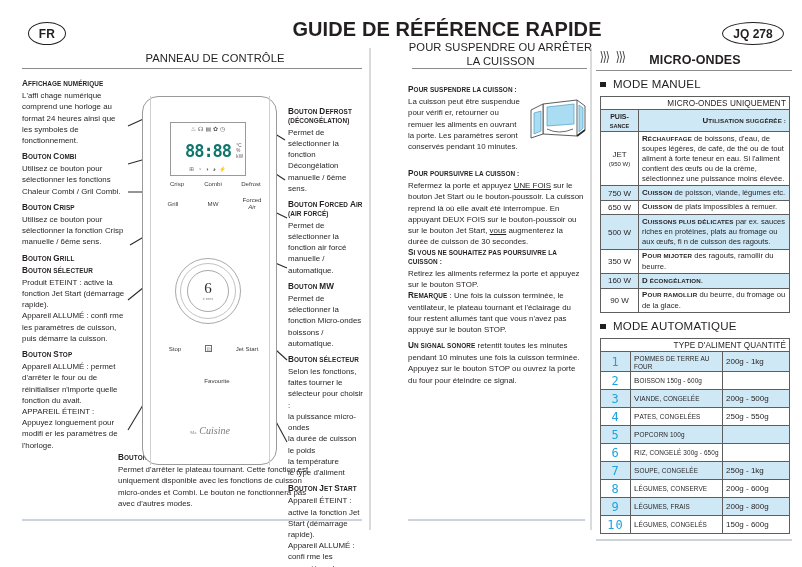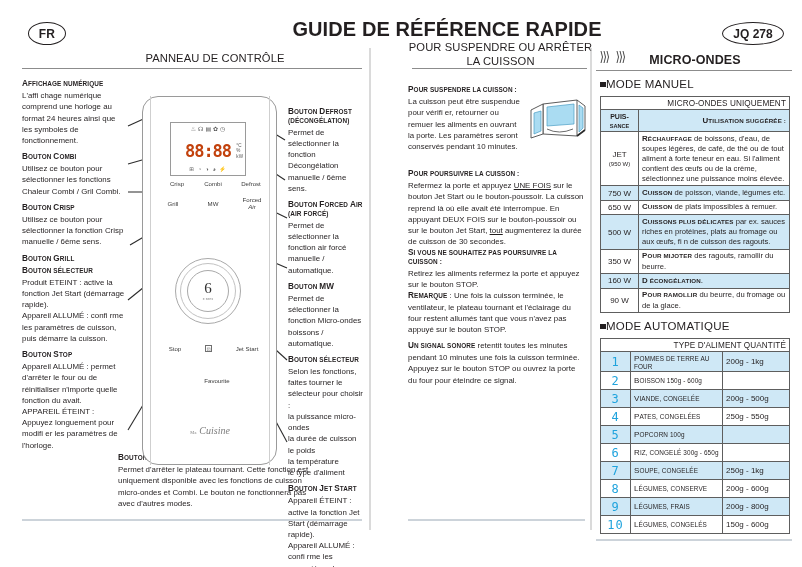--- a/index.html
+++ b/index.html
@@ -106,21 +106,21 @@
   .lcd-row-top {
     position: absolute; left: 0; top: 2px; width: 100%;
     display: flex; justify-content: center; gap: 2px;
     font-size: 6px; color: #555; letter-spacing: 0px;
   }
   .lcd-digits {
     position: absolute; left: 0; top: 18px; width: 100%;
     text-align: center;
     font-family: "DejaVu Sans Mono", monospace;
     font-size: 17px; font-weight: bold;
-    color: #c2410c; letter-spacing: -1px;
+    color: #0f766e; letter-spacing: -1px;
   }
   .lcd-row-bot {
     position: absolute; left: 0; bottom: 3px; width: 100%;
     display: flex; justify-content: center; gap: 4px;
     font-size: 5.5px; color: #666;
   }
   .lcd-side {
     position: absolute; right: 2px; top: 20px;
     font-size: 4.6px; line-height: 1.15; color: #555; text-align: left;
   }
@@ -167,21 +167,21 @@
   svg.leaders { position: absolute; left: 0; top: 0; pointer-events: none; }
 
   
   .oven { position: absolute; left: 527px; top: 96px; }
 
   
   .blk-title {
     position: absolute;
     font-size: 11.5px;
     letter-spacing: .2px;
-    display: flex; align-items: center; gap: 0;
+    display: flex; align-items: center; gap: 7px;
   }
   .sqbullet {
     display: inline-block;
     width: 6px; height: 5px;
     background: #231f20;
   }
   table.t {
     position: absolute;
     border-collapse: collapse;
     table-layout: fixed;
@@ -383,21 +383,21 @@
       <path d="M20 11 L47 8 L47 28 L20 30 Z"></path>
       <path d="M7 17 L14 15 L14 35 L7 38 Z"></path>
       <path d="M52 9 L56 12 L56 32 L52 36 Z"></path>
     </g>
     <path d="M20 33 q12 6 26 0" stroke="#5a5a5a" stroke-width="0.9" fill="none"></path>
     <path d="M50 40 L58 34" stroke="#2b2b2b" stroke-width="1.6" fill="none"></path>
   </svg>
 
   <div class="blk" style="left:408px; top:168px; width:176px;">
     <p class="hd"><span class="big">P</span><span>OUR POURSUIVRE LA CUISSON :</span></p>
-    <p class="bd"><span>Refermez la porte et appuyez </span><span class="u">UNE FOIS</span><span> sur le bouton Jet Start ou le bouton-poussoir. La cuisson reprend là où elle avait été interrompue. En appuyant DEUX FOIS sur le bouton-poussoir ou sur le bouton Jet Start, </span><span class="u">tout</span><span> augmenterez la durée de cuisson de 30 secondes.</span></p>
+    <p class="bd"><span>Refermez la porte et appuyez </span><span class="u">UNE FOIS</span><span> sur le bouton Jet Start ou le bouton-poussoir. La cuisson reprend là où elle avait été interrompue. En appuyant DEUX FOIS sur le bouton-poussoir ou sur le bouton Jet Start, </span><span class="u">vous</span><span> augmenterez la durée de cuisson de 30 secondes.</span></p>
   </div>
 
   <div class="blk" style="left:408px; top:247px; width:176px;">
     <p class="hd"><span class="big">S</span><span>I VOUS NE SOUHAITEZ PAS POURSUIVRE LA CUISSON :</span></p>
     <p class="bd tight">Retirez les aliments refermez la porte et appuyez sur le bouton STOP.</p>
     <p class="bd"><span class="scap"><span class="big">R</span><span>EMARQUE</span></span><span> : Une fois la cuisson terminée, le ventilateur, le plateau tournant et l'éclairage du four restent allumés tant que vous n'avez pas appuyé sur le bouton STOP.</span></p>
     <p class="bd"><span class="scap"><span class="big">U</span><span>N SIGNAL SONORE</span></span><span> retentit toutes les minutes pendant 10 minutes une fois la cuisson terminée. Appuyez sur le bouton STOP ou ouvrez la porte du four pour éteindre ce signal.</span></p>
   </div>
 
   <div class="blk-title" style="left:600px; top:78px;">

